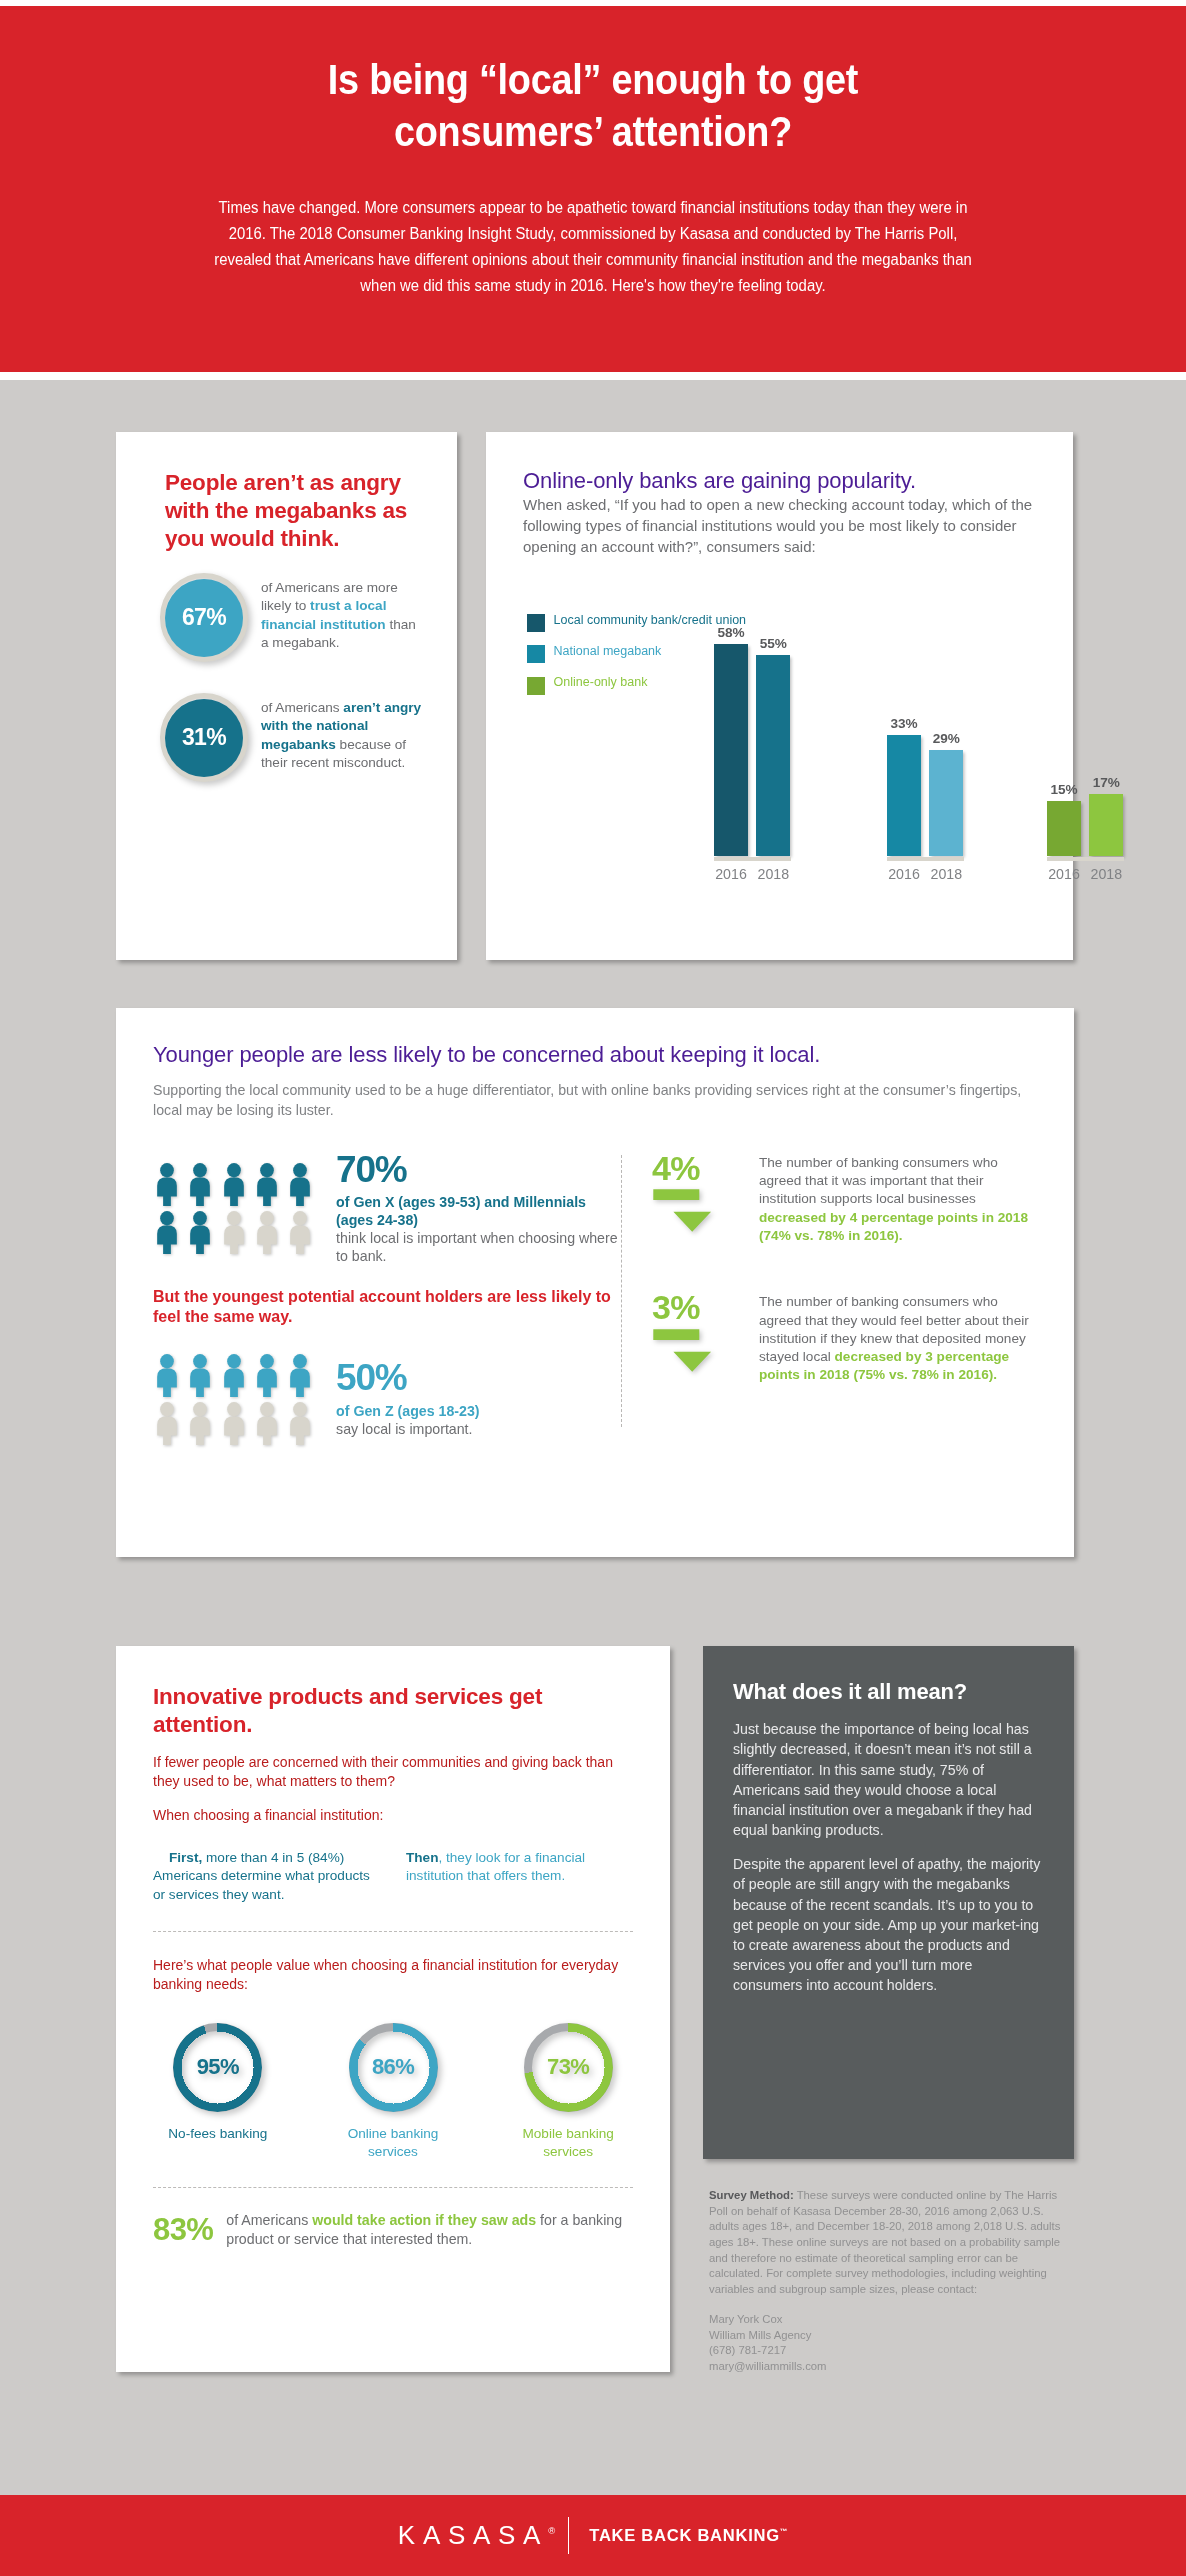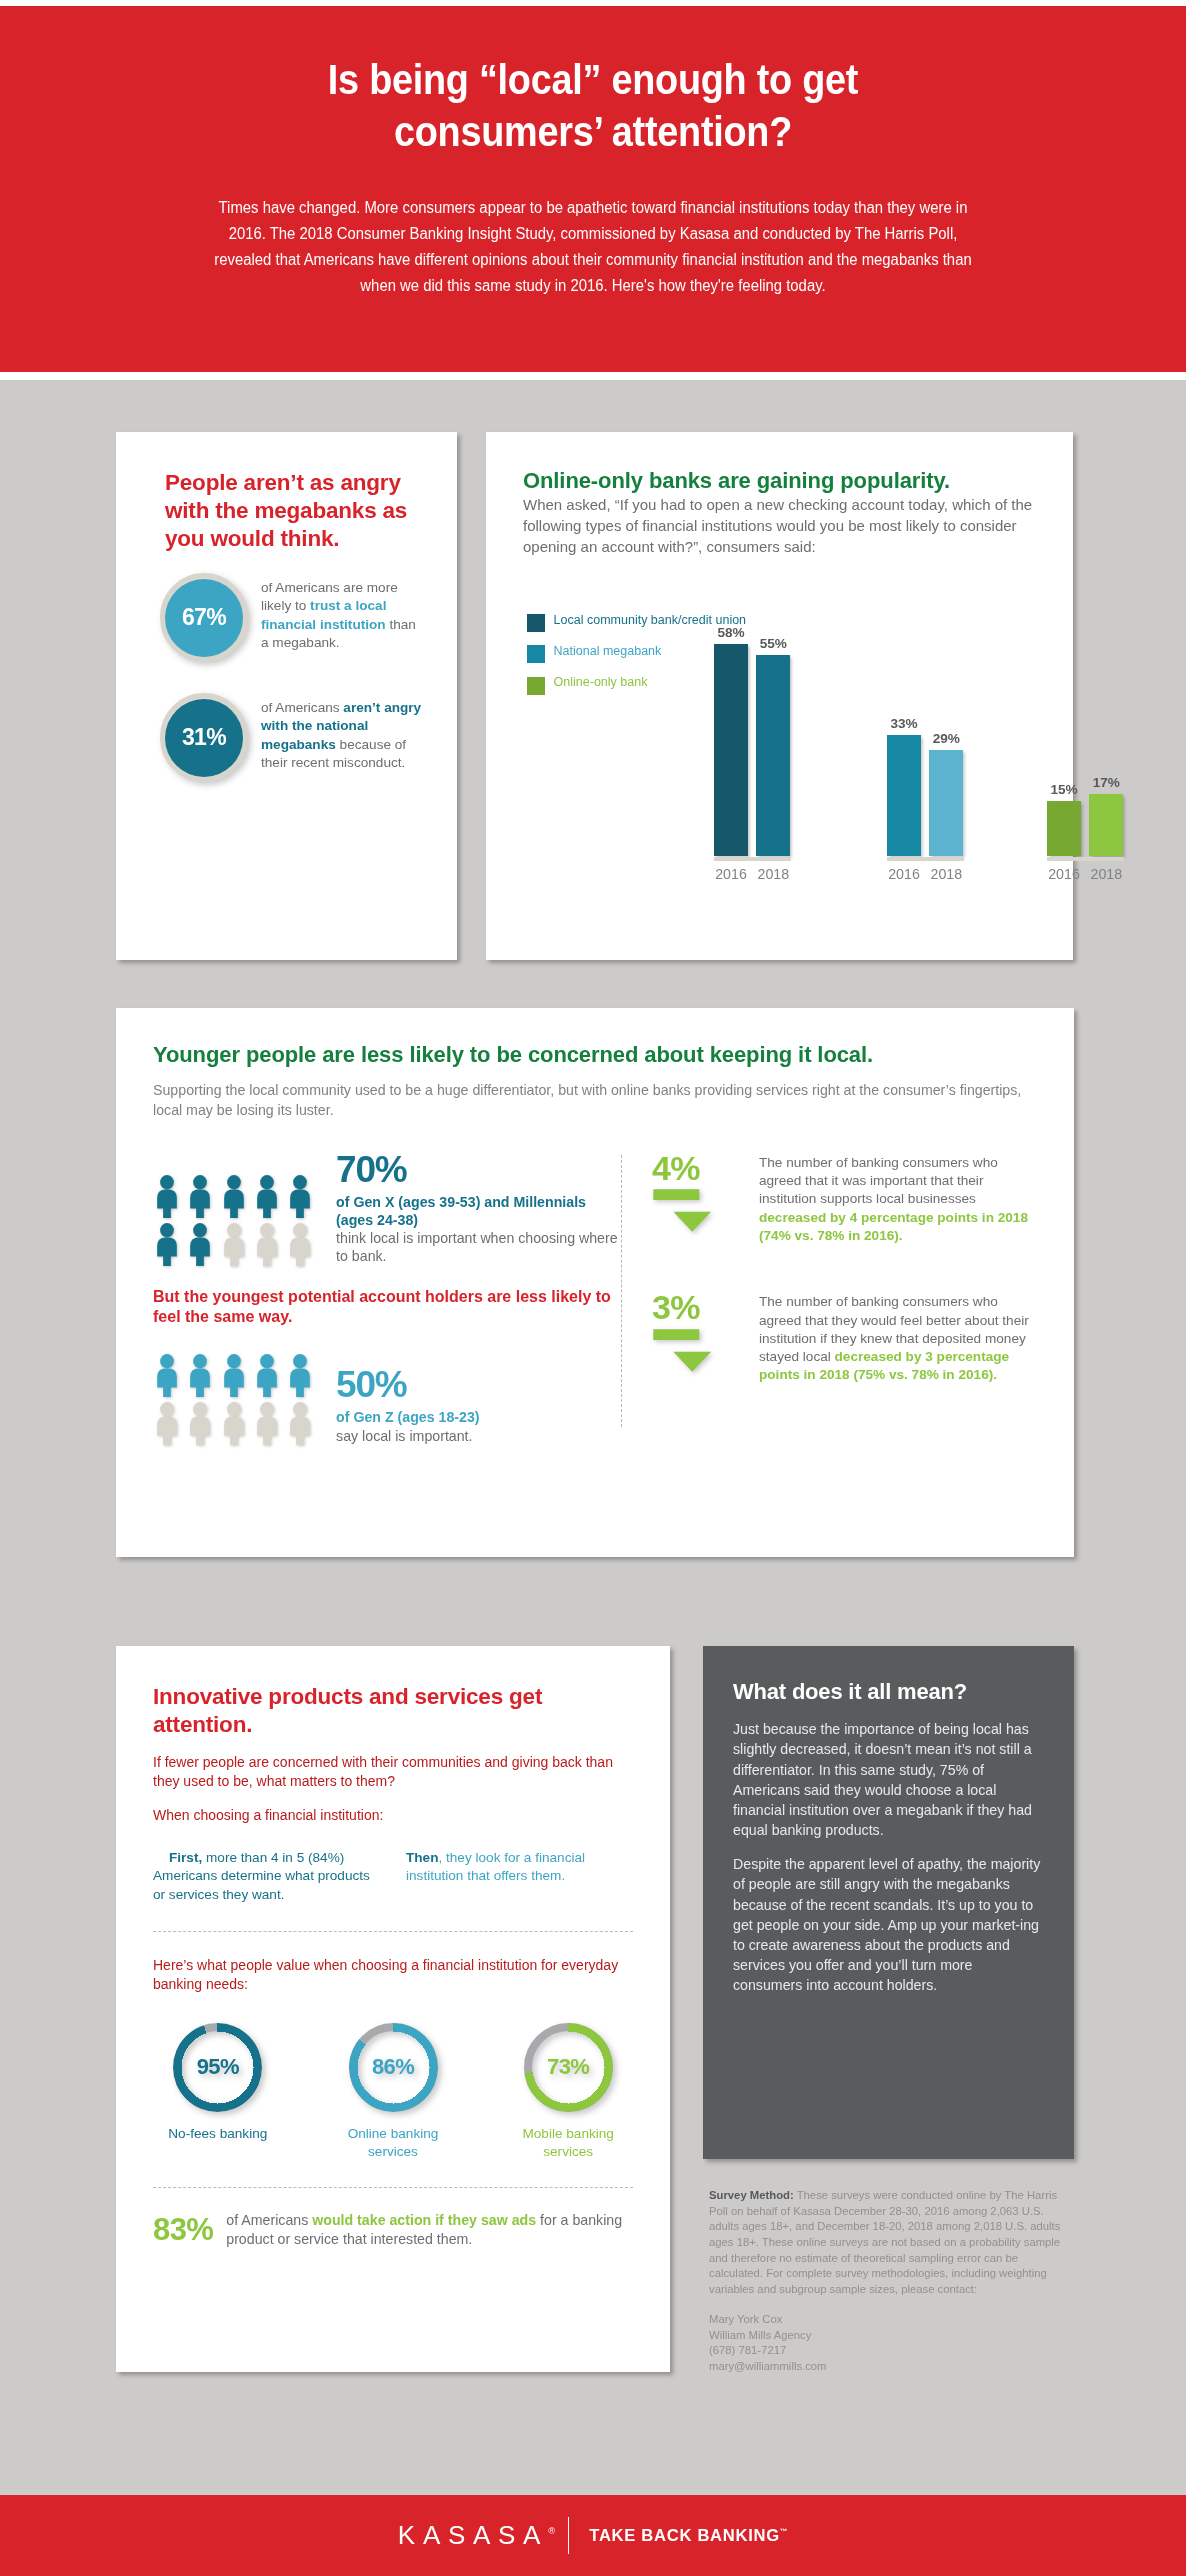--- a/index.html
+++ b/index.html
@@ -99,21 +99,21 @@
     color: #6d6e71;
   }
   .donut-text b { font-weight: 700; }
   .t-teal { color: #3da5c4; }
   .t-dteal { color: #16728b; }
 
   
   #card-bars { left: 486px; top: 432px; width: 587px; height: 528px; }
   .c2-pad { padding: 36px 34px 0 37px; }
   h2.red-head-wide {
-    color: #15803d; font-weight: 700; font-size: 22px;
+    color: #4c1d95; font-weight: 400; font-size: 22px;
     letter-spacing: -0.1px;
   }
   .c2-sub {
     color: #6d6e71; font-size: 15px; line-height: 1.40;
   }
   .chart-area {
     position: relative;
     margin-top: 20px;
     height: 279px;
   }
@@ -152,21 +152,21 @@
   .c3-pad { padding: 34px 37px 0 37px; }
   .c3-sub { margin-top: 13px; color: #808285; font-size: 14.2px; line-height: 1.40; }
   .c3-cols { display: flex; margin-top: 16.6px; }
   .c3-left { width: 468px; flex: 0 0 468px; }
   .c3-divider {
     flex: 0 0 0.6px; width: 0.6px;
     border-left: 1.8px dashed #b9b7b5;
     margin: 18px 30px 18px 0;
   }
   .c3-right { flex: 1; }
-  .people-block { display: flex; align-items: flex-end; margin-top: 14.2px; }
+  .people-block { display: flex; align-items: center; margin-top: 14.2px; }
   .people-grid { flex: 0 0 auto; }
   .people-row { display: flex; }
   .person {
     width: 28px; height: 43px;
     margin-right: 5.3px;
     filter: drop-shadow(1.8px 1.8px 1.8px rgba(0,0,0,0.22));
   }
   .people-stat { margin-left: 16.6px; }
   .bignum { font-size: 37px; font-weight: 700; line-height: 0.95; letter-spacing: -1.2px; }
   .statbold { font-size: 14.2px; font-weight: 700; margin-top: 7.1px; line-height: 1.25; }

